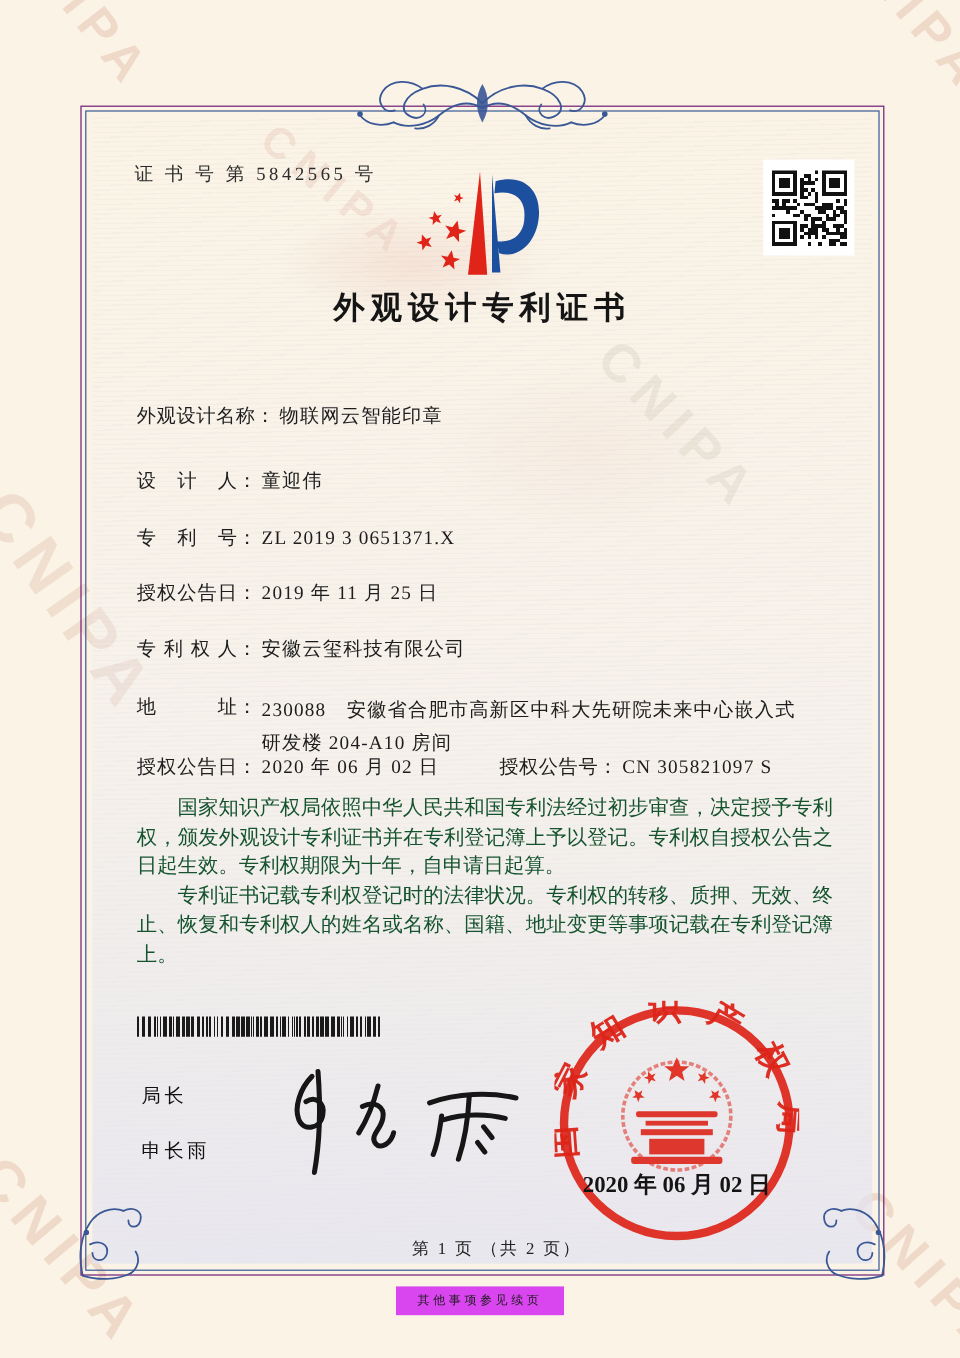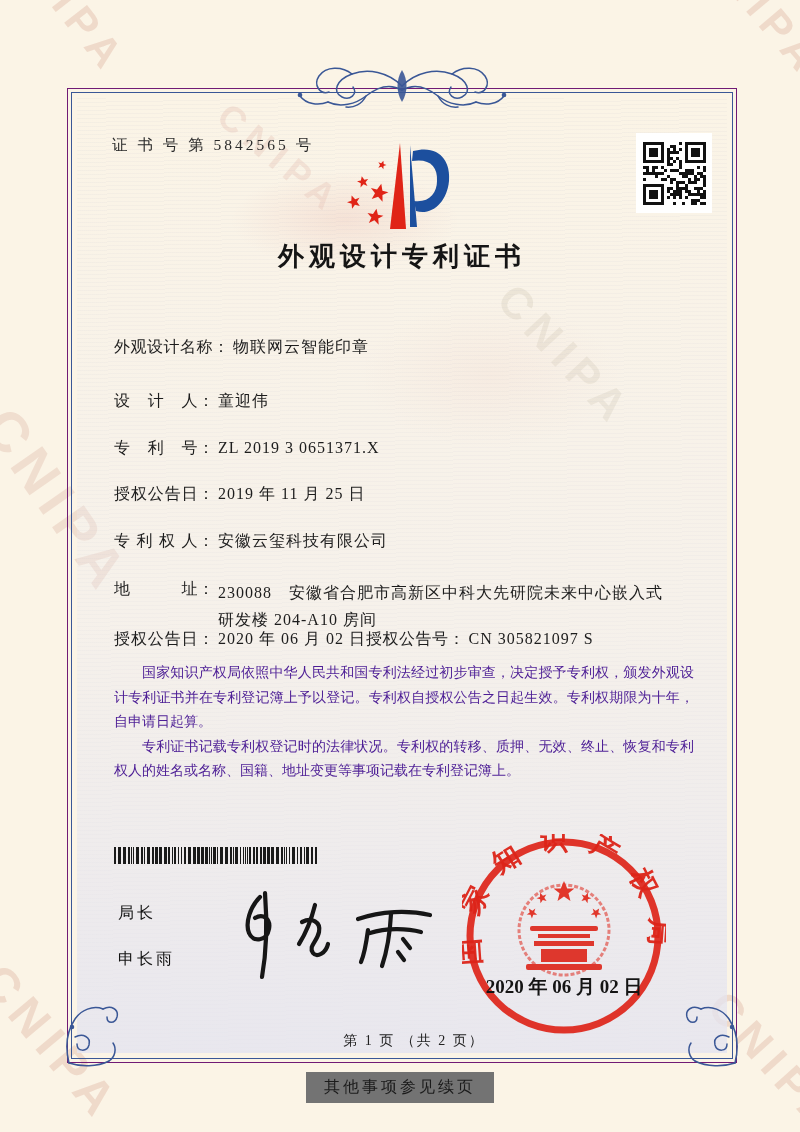--- a/index.html
+++ b/index.html
@@ -55,36 +55,36 @@
   .qr-box { position:absolute; left:568px; top:44px; width:76px; height:80px; background:#fff;
             display:flex; align-items:center; justify-content:center; }
   .doc-title { position:absolute; left:0; top:150px; width:100%; text-align:center;
                font-size:26px; font-weight:bold; letter-spacing:5px; color:#151515; }
   .frow { position:absolute; left:46px; width:590px; font-size:16px; white-space:nowrap; color:#1d1d1d; }
   .flabel { display:inline-block; letter-spacing:0.5px; }
   .flabel.j { width:84px; text-align:justify; text-align-last:justify; }
   .fcolon { display:inline-block; }
   .fvalue { display:inline-block; margin-left:4px; letter-spacing:1px; }
   .fvalue.addr { width:446px; white-space:normal; vertical-align:top; line-height:27px; }
-  .pair2 { }
-  .paras { position:absolute; left:46px; top:572px; width:580px; font-size:14px;
-           line-height:24.5px; text-align:justify; color:#4c1d95; }
+  .pair2 { margin-left:50px; }
+  .paras { position:absolute; left:46px; top:572px; width:580px; font-size:17px;
+           line-height:24.5px; text-align:justify; color:#14532d; }
   .paras p { text-indent:2em; margin:0; }
   .barcode-wrap { position:absolute; left:46px; top:758px; }
   .director-title { position:absolute; left:50px; top:814px; font-size:16px; letter-spacing:3px;
                     font-family:"Liberation Sans","DejaVu Sans",sans-serif; color:#111; }
   .director-name { position:absolute; left:50px; top:860px; font-size:16px; letter-spacing:3px;
                    font-family:"Liberation Sans","DejaVu Sans",sans-serif; color:#111; }
   .signature { position:absolute; left:150px; top:800px; }
   .seal { position:absolute; left:394px; top:745px; }
   .page-num { position:absolute; left:0; top:943px; width:100%; text-align:center;
               font-size:14px; letter-spacing:2px; color:#222;margin-left:12px; }
   .note-line { position:absolute; left:0; top:1072px; width:100%; text-align:center; z-index:2; }
-  .note-line span { display:inline-block; background:#737373; padding:5px 18px;
-                    font-size:16px; letter-spacing:3px; color:#1b1b1b; }
+  .note-line span { display:inline-block; background:#d946ef; padding:5px 18px;
+                    font-size:10px; letter-spacing:3px; color:#1b1b1b; }
 </style>
 </head>
 <body>
 
 <span class="wm wm1">CNIPA</span>
 <span class="wm wm2">CNIPA</span>
 <span class="wm wm3">CNIPA</span>
 <span class="wm wm4">CNIPA</span>
 <span class="wm wm5">CNIPA</span>
 <span class="wm wm6">CNIPA</span>

